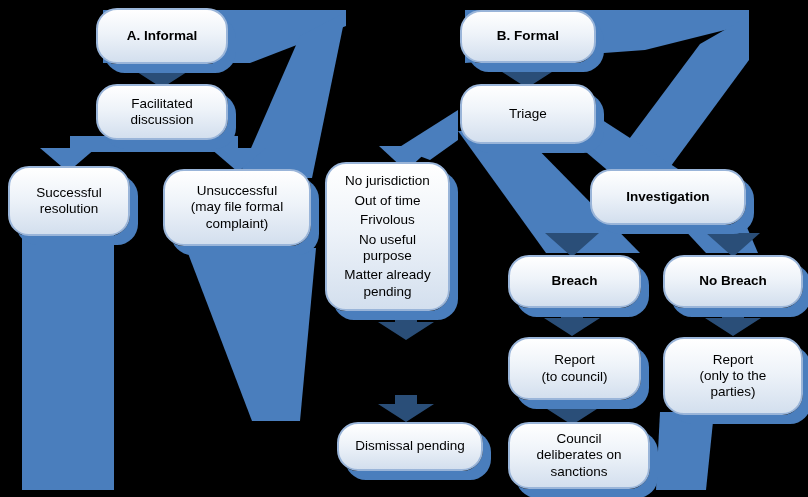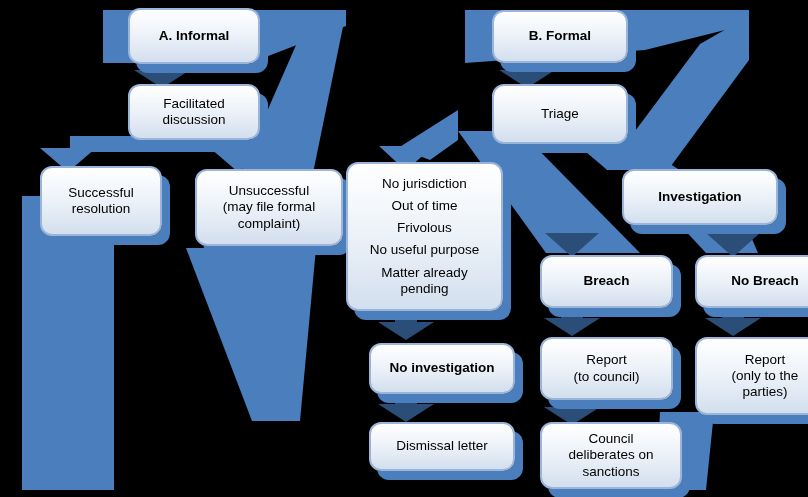--- a/index.html
+++ b/index.html
@@ -12,32 +12,31 @@
   }
   .layer{position:absolute;left:0;top:0;}
   .band{fill:#4a7ebd;}
   .darrow{fill:#2a4e78;}
   .node{
     position:absolute;
     z-index:2;
     box-sizing:border-box;
     background:linear-gradient(180deg,#ffffff 0%,#eef3f9 45%,#d3dfee 100%);
     border:2px solid #9ab5d9;
-    border-radius:12px;
+    border-radius:21px;
     box-shadow:8px 9px 0 0 #4a7ebd;
     display:flex;
     flex-direction:column;
     align-items:center;
     justify-content:center;
     text-align:center;
     color:#000;
     font-size:13.5px;
     line-height:1.2;
     padding:4px 8px;
-    margin-left:32px;
   }
   .node.bold{font-weight:bold;}
   .line{display:block;}
   .reasons{justify-content:space-evenly;padding:6px 10px;}
   .reason-line{display:block;}
 </style>
 </head>
 <body>
 
 <div class="canvas">
@@ -92,34 +91,31 @@
   </div>
 
   <div class="node bold" style="left:460px;top:10px;width:136px;height:53px">
     <span class="line">B. Formal</span>
   </div>
 
   <div class="node" style="left:460px;top:84px;width:136px;height:60px">
     <span class="line">Triage</span>
   </div>
 
-  <div class="node reasons" style="left:314px;top:162px;width:157px;height:149px">
+  <div class="node reasons" style="left:325px;top:162px;width:125px;height:149px">
     <span class="reason-line">No jurisdiction</span>
     <span class="reason-line">Out of time</span>
     <span class="reason-line">Frivolous</span>
     <span class="reason-line">No useful purpose</span>
     <span class="reason-line">Matter already pending</span>
   </div>
 
-  <div class="node bold" style="left:337px;top:343px;width:146px;height:51px">
-    <span class="line">No investigation</span>
-  </div>
 
   <div class="node" style="left:337px;top:422px;width:146px;height:49px">
-    <span class="line">Dismissal letter</span>
+    <span class="line">Dismissal pending</span>
   </div>
 
   <div class="node bold" style="left:590px;top:169px;width:156px;height:56px">
     <span class="line">Investigation</span>
   </div>
 
   <div class="node bold" style="left:508px;top:255px;width:133px;height:53px">
     <span class="line">Breach</span>
   </div>
 

